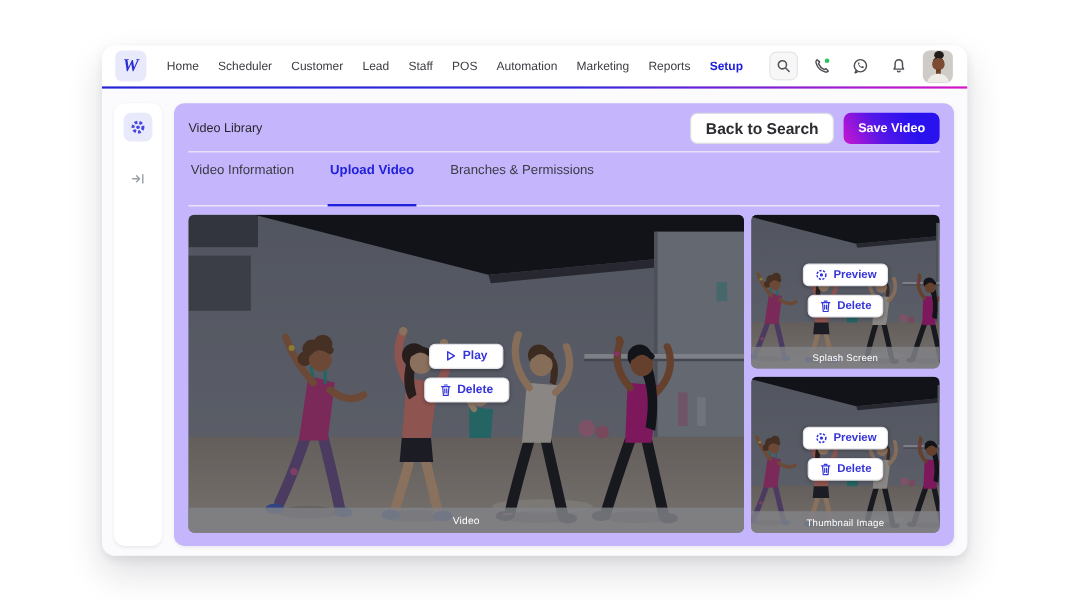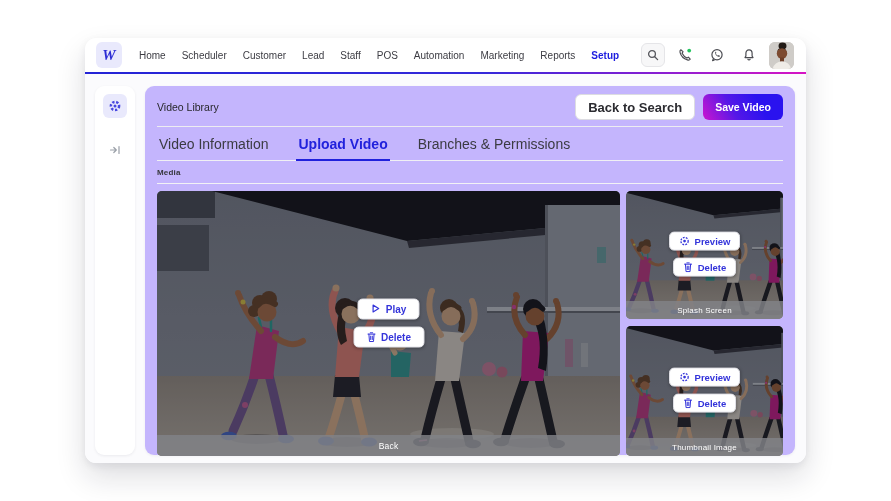--- a/index.html
+++ b/index.html
@@ -41,21 +41,21 @@
   .page-title { font-size:10.5px; color:#27272b; font-weight:500; }
   .header-actions { margin-left:auto; display:flex; gap:8px; }
   .btn-secondary { height:26px; padding:0 12px; background:#fff; border:1px solid #dcdce1;
                    border-radius:6px; font-size:13px; font-weight:600; color:#2b2b30;
                    display:grid; place-items:center; cursor:pointer; font-family:inherit; }
   .btn-primary { height:26px; padding:0 12px; border:none; border-radius:6px; font-size:10.5px;
                  font-weight:600; color:#ffffff; display:grid; place-items:center; cursor:pointer;
                  background:linear-gradient(60deg,#cb16cf 0%,#5417e8 38%,#2a12ef 70%); font-family:inherit; }
 
   .tabs { display:flex; gap:26px; border-bottom:1px solid #f0f0f4; }
-  .tab { padding:9px 2px 7px; font-size:14px; font-weight:500; color:#3b3b42; cursor:pointer;
+  .tab { padding:9px 2px 22px; font-size:11px; font-weight:500; color:#3b3b42; cursor:pointer;
          border-bottom:2px solid transparent; margin-bottom:-1px; }
   .tab.active { color:#2121dc; font-weight:bold; border-bottom-color:#2121dc; }
 
   .media-label { font-size:8px; font-weight:bold; color:#36363c; letter-spacing:.2px;
                  padding:7px 0 6px; border-bottom:1px solid #f2f2f5; }
 
   .media-grid { display:flex; gap:6px; margin-top:7px; }
   .media-box { position:relative; border-radius:5px; overflow:hidden; background:#7d828c; }
   .media-box svg.scene { position:absolute; inset:0; width:100%; height:100%; display:block; }
   .shade { position:absolute; inset:0; background:rgba(16,17,24,.44); }
@@ -266,21 +266,20 @@
             <button class="btn-primary">Save Video</button>
           </div>
         </div>
 
         <div class="tabs">
           <span class="tab">Video Information</span>
           <span class="tab active">Upload Video</span>
           <span class="tab">Branches &amp; Permissions</span>
         </div>
 
-        <div class="media-label">Media</div>
 
         <div class="media-grid">
 
           <figure class="media-box video-box">
             <svg class="scene" viewBox="0 0 463 265" preserveAspectRatio="xMidYMid slice">
                 <use href="#dance-scene"></use>
               </svg>
             <div class="shade"></div>
             <div class="overlay-controls">
               <button class="pill-btn">
@@ -289,21 +288,21 @@
                   </svg>
                 <span>Play</span>
               </button>
               <button class="pill-btn">
                 <svg width="10" height="11" viewBox="0 0 10 11">
                     <path d="M1.5,2.6 L8.5,2.6 M3.8,1.3 L6.2,1.3 M2.4,2.6 L3,10 L7,10 L7.6,2.6 M4.2,4.6 L4.2,8 M5.8,4.6 L5.8,8" fill="none" stroke="#3434da" stroke-width="1" stroke-linecap="round" stroke-linejoin="round"></path>
                   </svg>
                 <span>Delete</span>
               </button>
             </div>
-            <figcaption class="caption">Back</figcaption>
+            <figcaption class="caption">Video</figcaption>
           </figure>
 
           <div class="thumb-col">
 
             <figure class="media-box thumb-box">
               <svg class="scene" viewBox="0 0 463 265" preserveAspectRatio="xMidYMid slice">
                   <use href="#dance-scene"></use>
                 </svg>
               <div class="shade"></div>
               <div class="overlay-controls">

